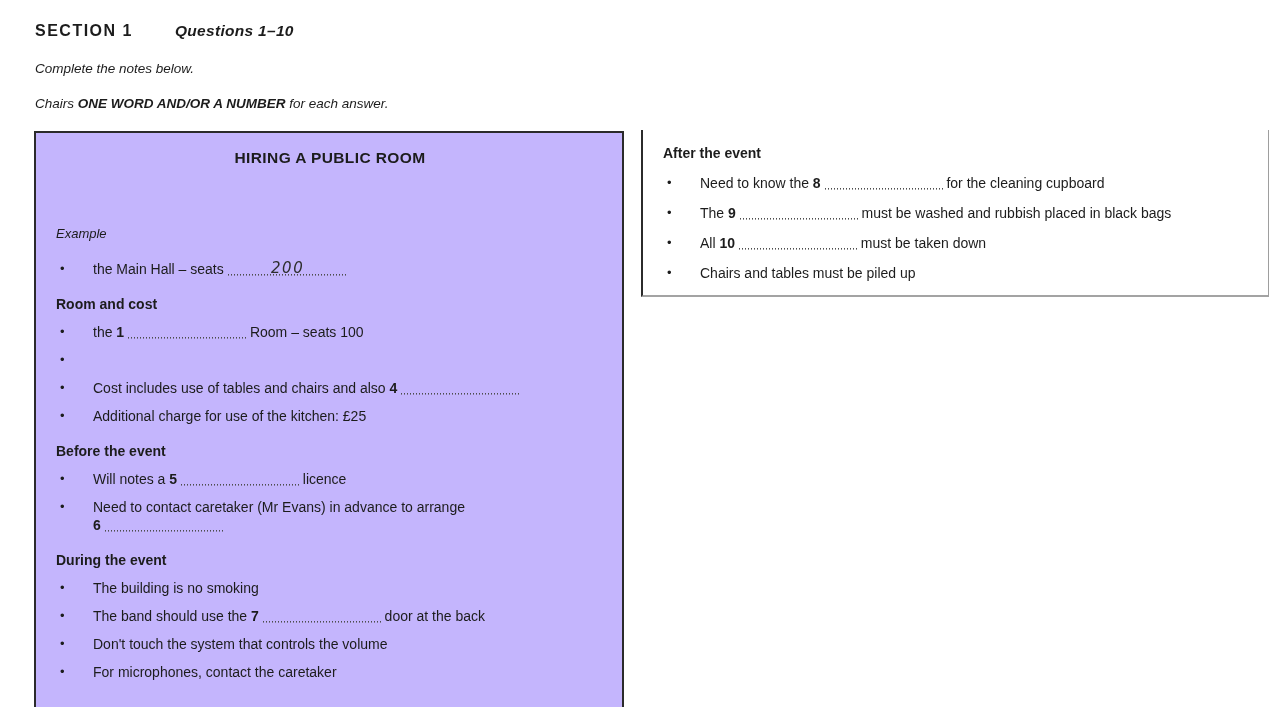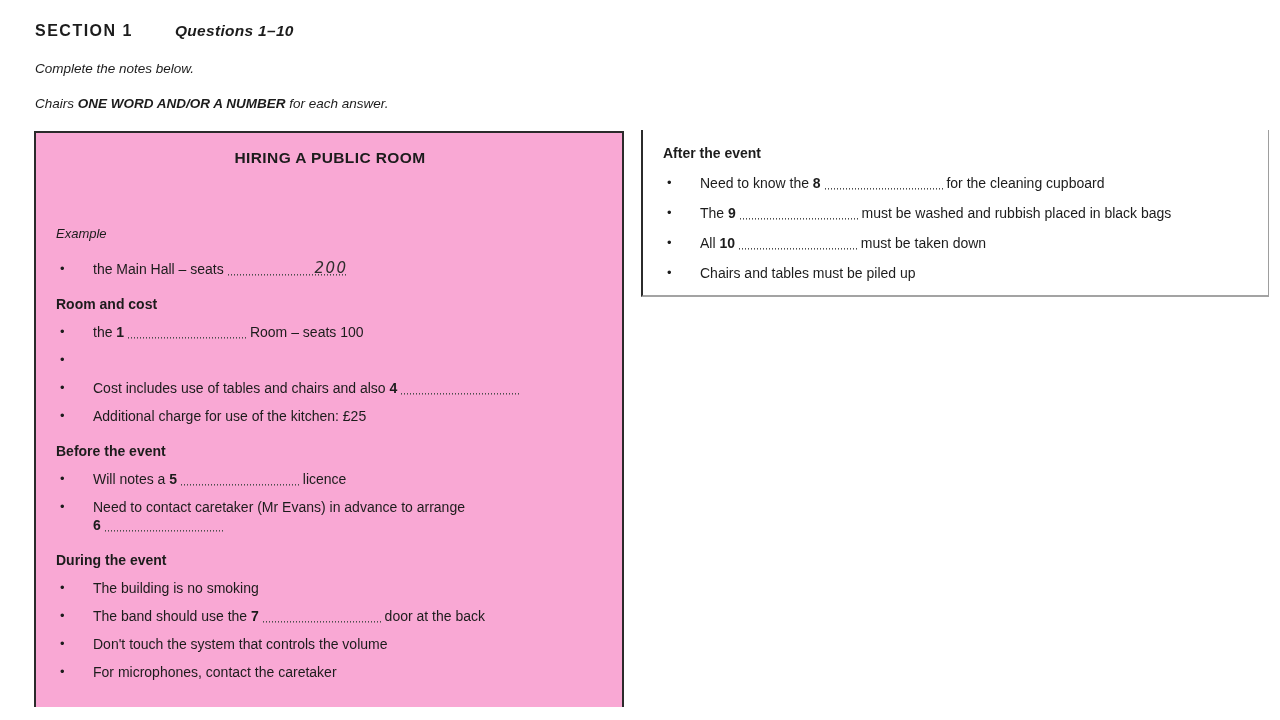--- a/index.html
+++ b/index.html
@@ -12,38 +12,38 @@
   .section-label { font-weight:bold; font-size:16px; letter-spacing:1.5px; }
   .qrange { font-weight:bold; font-style:italic; font-size:15.5px; margin-left:42px; letter-spacing:0.3px; }
   .instr { position:absolute; left:35px; font-style:italic; font-size:13.5px; white-space:nowrap; }
   .instr1 { top:61px; }
   .instr2 { top:96px; }
   .instr2 b { font-weight:bold; }
 
   .notes-box {
     position:absolute; left:34px; top:131px; width:590px; height:576px;
     box-sizing:border-box; border:2px solid #2b2b2b; border-bottom:none;
-    padding:16px 18px 0 20px; background:#f9a8d4;
+    padding:16px 18px 0 20px; background:#c4b5fd;
   }
   .box-title { text-align:center; font-weight:bold; font-size:15.5px; letter-spacing:0.4px; line-height:18px; }
   .example-label { font-style:italic; font-size:13px; line-height:17px; margin-top:58px; }
   .sec-heading { font-weight:bold; font-size:14px; line-height:17px; margin-top:18px; }
   .bullet-row { display:flex; margin-top:10px; font-size:14px; line-height:18px; }
   .bullet-row.mt18 { margin-top:18px; }
   .bullet { width:33px; padding-left:4px; flex:none; font-size:13px; }
   .bullet-text { flex:1; min-width:0; }
   .line { white-space:nowrap; }
   .qnum { font-weight:bold; }
   .blank {
     display:inline-block; width:118px; height:12px; vertical-align:-2px;
     background:repeating-linear-gradient(to right, #4d4d4d 0 1px, transparent 1px 3px) bottom / 100% 1.6px no-repeat;
   }
   .blank.example-blank { width:120px; position:relative; }
   .answer {
-    position:absolute; left:0; right:0; bottom:0; text-align:right;
+    position:absolute; left:0; right:0; bottom:0; text-align:center;
     font-style:italic; font-size:15px; letter-spacing:1.5px; color:#2e2e2e;
     font-family:"DejaVu Sans",sans-serif; line-height:15px;
   }
 
   .after-box {
     position:absolute; left:641px; top:130px; width:628px; height:167px;
     box-sizing:border-box; background:#fff;
     border-left:2px solid #2b2b2b; border-right:1px solid #9e9e9e; border-bottom:2px solid #a3a3a3;
     padding:15px 12px 0 20px;
   }

